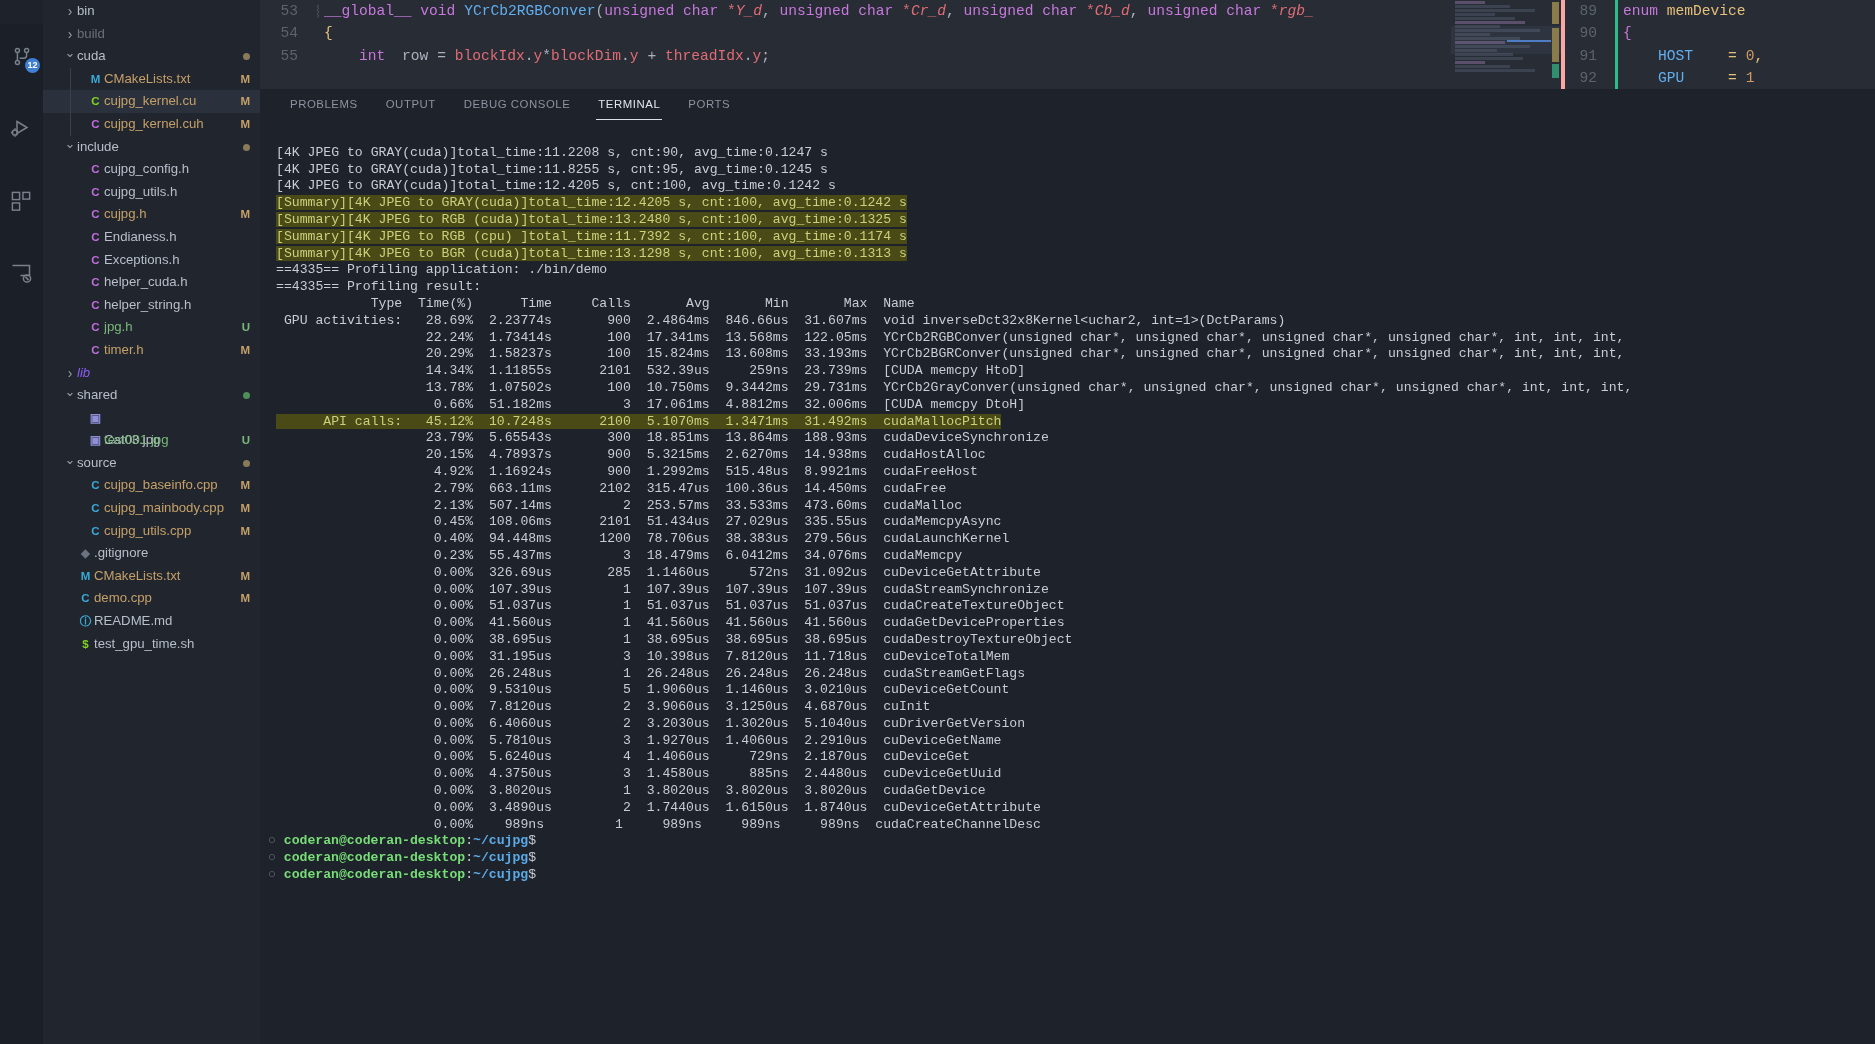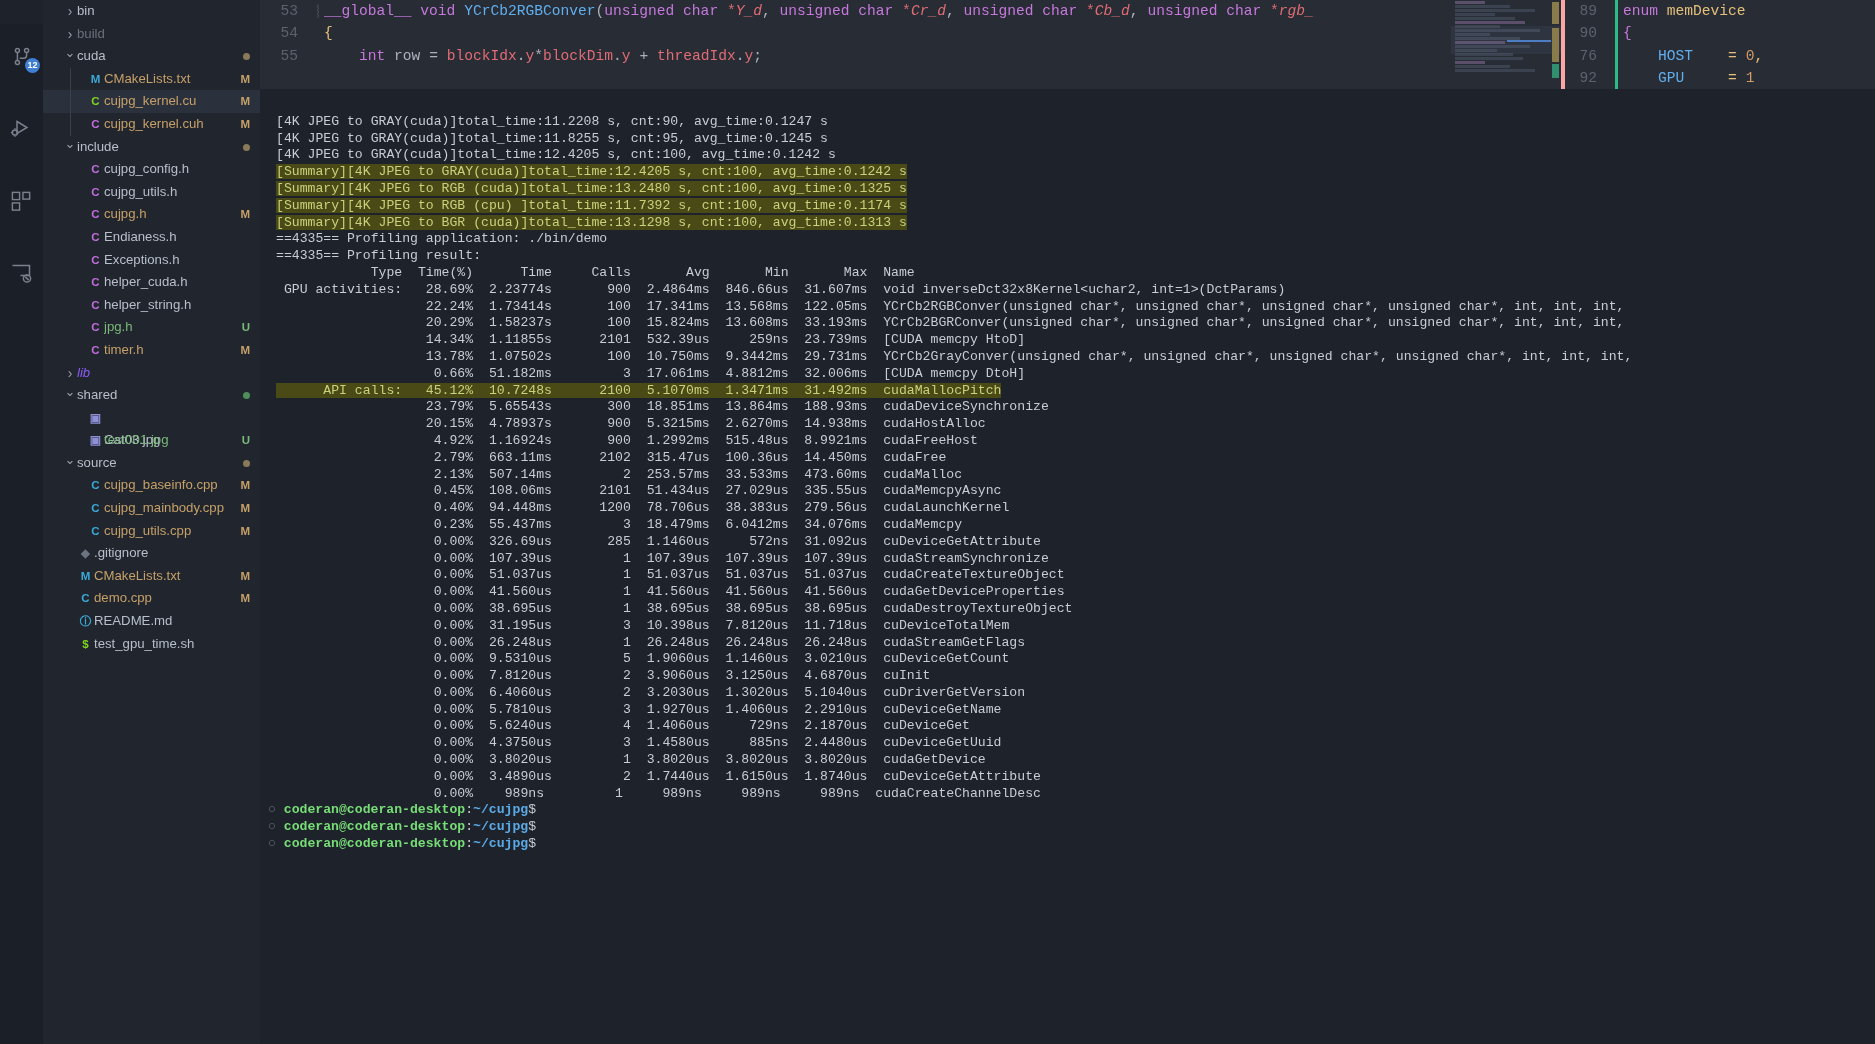--- a/index.html
+++ b/index.html
@@ -99,21 +99,21 @@
     width: 52px; flex: 0 0 52px; text-align: right;
     color: #5b636f; padding-right: 14px;
     box-sizing: border-box;
   }
   .cfold { width: 12px; flex: 0 0 12px; color:#545b66; font-size:11px; text-align:center;}
   .ctext { flex: 1 1 auto; }
   .kw  { color: #c678dd; }
   .kw2 { color: #e06c75; }
   .fn  { color: #61afef; }
   .ty  { color: #e5c07b; }
-  .pn  { color: #abb2bf; }
+  .pn  { color: #abb2bf; margin-left: 8px; }
   .num { color: #d19a66; }
   .var { color: #e06c75; font-style: italic; }
   .pun { color: #abb2bf; }
 
   
   .minimap {
     width: 110px; flex: 0 0 110px; position: relative;
     background: #282c34;
   }
   .mm-line { height: 3px; margin: 1px 4px; background:#3b4250; }
@@ -424,29 +424,36 @@
           <span class="ln">89</span>
           <span class="cfold"></span>
           <span class="ctext"><span class="kw">enum</span> <span class="ty">memDevice</span></span>
         </div>
         <div class="code-line">
           <span class="ln">90</span>
           <span class="cfold"></span>
           <span class="ctext"><span class="kw">{</span></span>
         </div>
         <div class="code-line">
-          <span class="ln">76</span>
+          <span class="ln">91</span>
           <span class="cfold"></span>
           <span class="ctext">    <span class="fn">HOST</span>    <span class="ty">=</span> <span class="num">0</span><span class="ty">,</span></span>
         </div>
         <div class="code-line">
           <span class="ln">92</span>
           <span class="cfold"></span>
           <span class="ctext">    <span class="fn">GPU</span>     <span class="ty">=</span> <span class="num">1</span></span>
         </div>
       </div>
     </div>
 
     <div class="panel">
+      <div class="panel-tabs" id="ptabs">
+          <div class="ptab">PROBLEMS</div>
+          <div class="ptab">OUTPUT</div>
+          <div class="ptab">DEBUG CONSOLE</div>
+          <div class="ptab active">TERMINAL</div>
+          <div class="ptab">PORTS</div>
+        </div>
       <div class="term" id="term"><div class="sp"></div><div class="t-line">[4K JPEG to GRAY(cuda)]total_time:11.2208 s, cnt:90, avg_time:0.1247 s</div><div class="t-line">[4K JPEG to GRAY(cuda)]total_time:11.8255 s, cnt:95, avg_time:0.1245 s</div><div class="t-line">[4K JPEG to GRAY(cuda)]total_time:12.4205 s, cnt:100, avg_time:0.1242 s</div><div class="t-line"><span class="hl">[Summary][4K JPEG to GRAY(cuda)]total_time:12.4205 s, cnt:100, avg_time:0.1242 s</span></div><div class="t-line"><span class="hl">[Summary][4K JPEG to RGB (cuda)]total_time:13.2480 s, cnt:100, avg_time:0.1325 s</span></div><div class="t-line"><span class="hl">[Summary][4K JPEG to RGB (cpu) ]total_time:11.7392 s, cnt:100, avg_time:0.1174 s</span></div><div class="t-line"><span class="hl">[Summary][4K JPEG to BGR (cuda)]total_time:13.1298 s, cnt:100, avg_time:0.1313 s</span></div><div class="t-line">==4335== Profiling application: ./bin/demo</div><div class="t-line">==4335== Profiling result:</div><div class="t-line">            Type  Time(%)      Time     Calls       Avg       Min       Max  Name</div><div class="t-line"> GPU activities:   28.69%  2.23774s       900  2.4864ms  846.66us  31.607ms  void inverseDct32x8Kernel&lt;uchar2, int=1&gt;(DctParams)</div><div class="t-line">                   22.24%  1.73414s       100  17.341ms  13.568ms  122.05ms  YCrCb2RGBConver(unsigned char*, unsigned char*, unsigned char*, unsigned char*, int, int, int,</div><div class="t-line">                   20.29%  1.58237s       100  15.824ms  13.608ms  33.193ms  YCrCb2BGRConver(unsigned char*, unsigned char*, unsigned char*, unsigned char*, int, int, int,</div><div class="t-line">                   14.34%  1.11855s      2101  532.39us     259ns  23.739ms  [CUDA memcpy HtoD]</div><div class="t-line">                   13.78%  1.07502s       100  10.750ms  9.3442ms  29.731ms  YCrCb2GrayConver(unsigned char*, unsigned char*, unsigned char*, unsigned char*, int, int, int,</div><div class="t-line">                    0.66%  51.182ms         3  17.061ms  4.8812ms  32.006ms  [CUDA memcpy DtoH]</div><div class="t-line"><span class="hl2">      API calls:   45.12%  10.7248s      2100  5.1070ms  1.3471ms  31.492ms  cudaMallocPitch</span></div><div class="t-line">                   23.79%  5.65543s       300  18.851ms  13.864ms  188.93ms  cudaDeviceSynchronize</div><div class="t-line">                   20.15%  4.78937s       900  5.3215ms  2.6270ms  14.938ms  cudaHostAlloc</div><div class="t-line">                    4.92%  1.16924s       900  1.2992ms  515.48us  8.9921ms  cudaFreeHost</div><div class="t-line">                    2.79%  663.11ms      2102  315.47us  100.36us  14.450ms  cudaFree</div><div class="t-line">                    2.13%  507.14ms         2  253.57ms  33.533ms  473.60ms  cudaMalloc</div><div class="t-line">                    0.45%  108.06ms      2101  51.434us  27.029us  335.55us  cudaMemcpyAsync</div><div class="t-line">                    0.40%  94.448ms      1200  78.706us  38.383us  279.56us  cudaLaunchKernel</div><div class="t-line">                    0.23%  55.437ms         3  18.479ms  6.0412ms  34.076ms  cudaMemcpy</div><div class="t-line">                    0.00%  326.69us       285  1.1460us     572ns  31.092us  cuDeviceGetAttribute</div><div class="t-line">                    0.00%  107.39us         1  107.39us  107.39us  107.39us  cudaStreamSynchronize</div><div class="t-line">                    0.00%  51.037us         1  51.037us  51.037us  51.037us  cudaCreateTextureObject</div><div class="t-line">                    0.00%  41.560us         1  41.560us  41.560us  41.560us  cudaGetDeviceProperties</div><div class="t-line">                    0.00%  38.695us         1  38.695us  38.695us  38.695us  cudaDestroyTextureObject</div><div class="t-line">                    0.00%  31.195us         3  10.398us  7.8120us  11.718us  cuDeviceTotalMem</div><div class="t-line">                    0.00%  26.248us         1  26.248us  26.248us  26.248us  cudaStreamGetFlags</div><div class="t-line">                    0.00%  9.5310us         5  1.9060us  1.1460us  3.0210us  cuDeviceGetCount</div><div class="t-line">                    0.00%  7.8120us         2  3.9060us  3.1250us  4.6870us  cuInit</div><div class="t-line">                    0.00%  6.4060us         2  3.2030us  1.3020us  5.1040us  cuDriverGetVersion</div><div class="t-line">                    0.00%  5.7810us         3  1.9270us  1.4060us  2.2910us  cuDeviceGetName</div><div class="t-line">                    0.00%  5.6240us         4  1.4060us     729ns  2.1870us  cuDeviceGet</div><div class="t-line">                    0.00%  4.3750us         3  1.4580us     885ns  2.4480us  cuDeviceGetUuid</div><div class="t-line">                    0.00%  3.8020us         1  3.8020us  3.8020us  3.8020us  cudaGetDevice</div><div class="t-line">                    0.00%  3.4890us         2  1.7440us  1.6150us  1.8740us  cuDeviceGetAttribute</div><div class="t-line">                    0.00%    989ns         1     989ns     989ns     989ns  cudaCreateChannelDesc</div><div class="t-line" style="margin-left: -8px;"><span class="prompt-dot">○ </span><span class="user">coderan@coderan-desktop</span><span class="dollar">:</span><span class="path">~/cujpg</span><span class="dollar">$</span></div><div class="t-line" style="margin-left: -8px;"><span class="prompt-dot">○ </span><span class="user">coderan@coderan-desktop</span><span class="dollar">:</span><span class="path">~/cujpg</span><span class="dollar">$</span></div><div class="t-line" style="margin-left: -8px;"><span class="prompt-dot">○ </span><span class="user">coderan@coderan-desktop</span><span class="dollar">:</span><span class="path">~/cujpg</span><span class="dollar">$</span></div></div>
     </div>
   </div>
 </div>
 
 </body></html>

